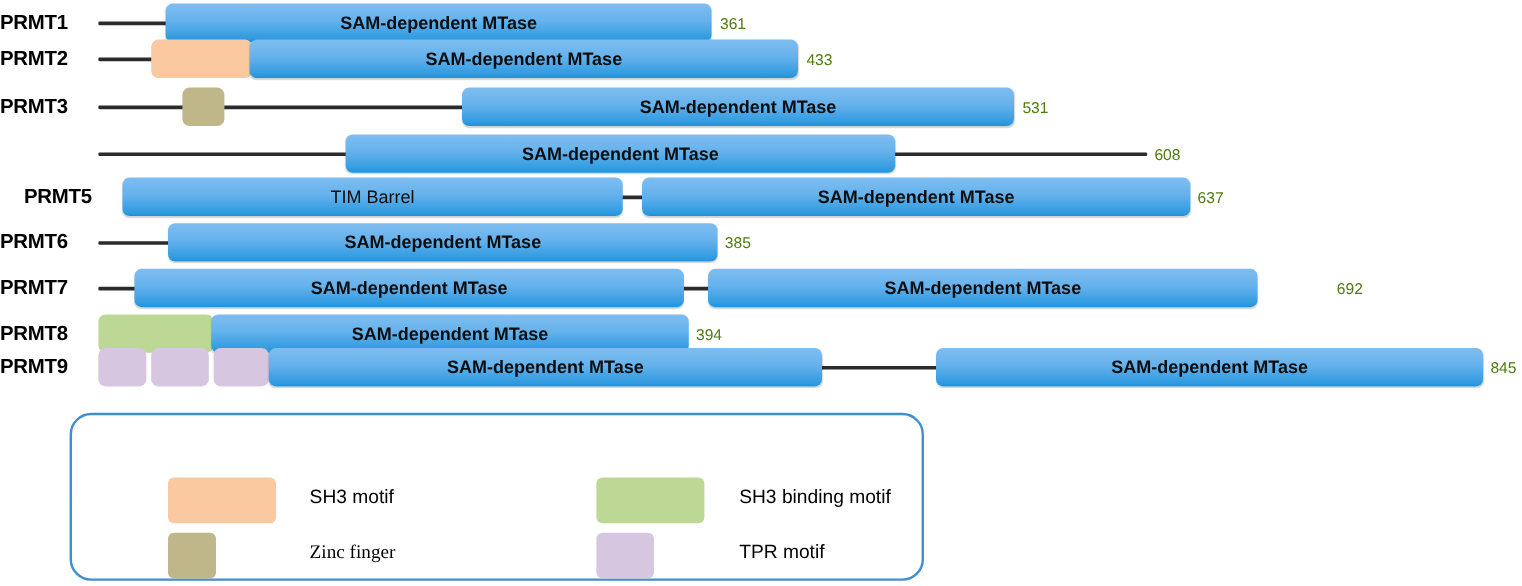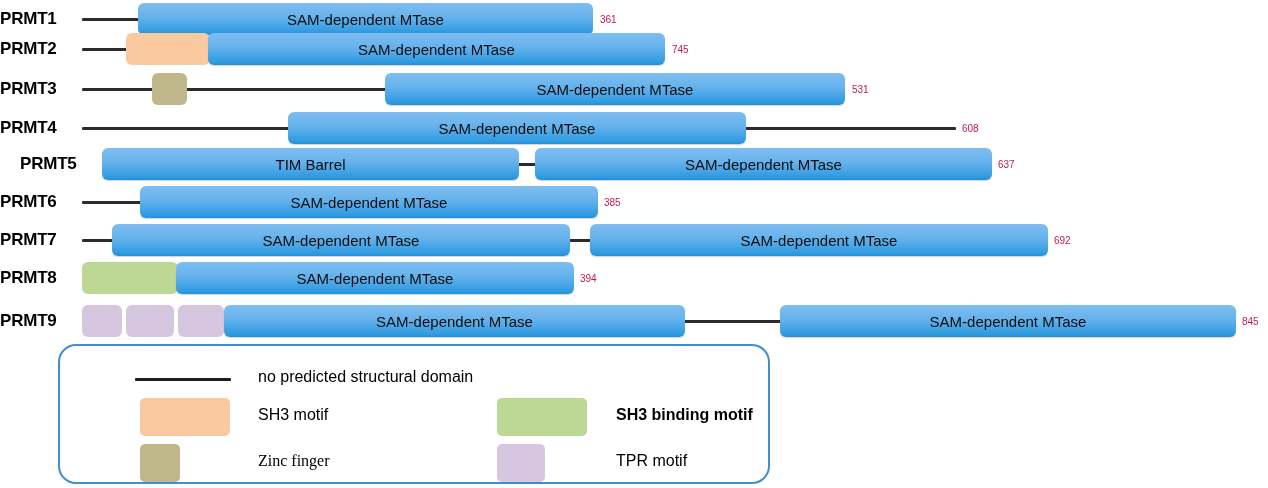--- a/index.html
+++ b/index.html
@@ -31,34 +31,35 @@
   .block{
     position:absolute;top:50%;height:32px;margin-top:-16px;
     border-radius:6px;
     display:flex;align-items:center;justify-content:center;
     font-size:15px;color:#0d0d0d;white-space:nowrap;
     box-sizing:border-box;
   }
   .block.mtase{
     background:linear-gradient(to bottom,#7fbdf0 0%,#65b2ec 45%,#2e9ae0 92%,#1f90da 100%);
     box-shadow:0 1px 1px rgba(0,0,0,.18);
+    font-weight:bold;
   }
   .block.tim{
     background:linear-gradient(to bottom,#7fbdf0 0%,#65b2ec 45%,#2e9ae0 92%,#1f90da 100%);
     box-shadow:0 1px 1px rgba(0,0,0,.18);
   }
   .block.sh3{   background:#fac9a0; }
   .block.zinc{  background:#bfb68a; }
   .block.sh3b{  background:#bcd894; }
   .block.tpr{   background:#d6c6e0; }
 
   .len{
     position:absolute;top:50%;margin-top:-9px;height:18px;
     display:flex;align-items:center;
-    font-size:10px;color:#be185d;
+    font-size:13px;color:#4d7c0f;
   }
 
   
   #legend{
     position:absolute;
     border:2px solid #3f8fd0;
     border-radius:18px;
     background:#fff;
     box-sizing:border-box;
   }
@@ -75,32 +76,31 @@
       <div class="prot-label">PRMT1</div>
       <div class="linker" style="left: 82px; width: 58px;"></div>
       <div class="block mtase" style="left: 138px; width: 455px;">SAM-dependent MTase</div>
       <div class="len" style="left: 600px;">361</div>
     </div>
     <div class="row" style="top: 30px;">
       <div class="prot-label">PRMT2</div>
       <div class="linker" style="left: 82px; width: 46px;"></div>
       <div class="block sh3" style="left: 126px; width: 84px;"></div>
       <div class="block mtase" style="left: 208px; width: 457px;">SAM-dependent MTase</div>
-      <div class="len" style="left: 672px;">745</div>
+      <div class="len" style="left: 672px;">433</div>
     </div>
     <div class="row" style="top: 70px;">
       <div class="prot-label">PRMT3</div>
       <div class="linker" style="left: 82px; width: 72px;"></div>
       <div class="linker" style="left: 185px; width: 202px;"></div>
       <div class="block zinc" style="left: 152px; width: 35px;"></div>
       <div class="block mtase" style="left: 385px; width: 460px;">SAM-dependent MTase</div>
       <div class="len" style="left: 852px;">531</div>
     </div>
     <div class="row" style="top: 109px;">
-      <div class="prot-label">PRMT4</div>
       <div class="linker" style="left: 82px; width: 208px;"></div>
       <div class="linker" style="left: 744px; width: 212px;"></div>
       <div class="block mtase" style="left: 288px; width: 458px;">SAM-dependent MTase</div>
       <div class="len" style="left: 962px;">608</div>
     </div>
     <div class="row" style="top: 145px; margin-left: 20px;">
       <div class="prot-label">PRMT5</div>
       <div class="linker" style="left: 495px; width: 24px;"></div>
       <div class="block tim" style="left: 82px; width: 417px;">TIM Barrel</div>
       <div class="block mtase" style="left: 515px; width: 457px;">SAM-dependent MTase</div>
@@ -111,50 +111,46 @@
       <div class="linker" style="left: 82px; width: 60px;"></div>
       <div class="block mtase" style="left: 140px; width: 458px;">SAM-dependent MTase</div>
       <div class="len" style="left: 604px;">385</div>
     </div>
     <div class="row" style="top: 221px;">
       <div class="prot-label">PRMT7</div>
       <div class="linker" style="left: 82px; width: 32px;"></div>
       <div class="linker" style="left: 566px; width: 28px;"></div>
       <div class="block mtase" style="left: 112px; width: 458px;">SAM-dependent MTase</div>
       <div class="block mtase" style="left: 590px; width: 458px;">SAM-dependent MTase</div>
-      <div class="len" style="left: 1054px;">692</div>
+      <div class="len" style="left: 1114px;">692</div>
     </div>
     <div class="row" style="top: 259px;">
       <div class="prot-label">PRMT8</div>
       <div class="block sh3b" style="left: 82px; width: 96px;"></div>
       <div class="block mtase" style="left: 176px; width: 398px;">SAM-dependent MTase</div>
       <div class="len" style="left: 580px;">394</div>
     </div>
-    <div class="row" style="top: 302px;">
+    <div class="row" style="top: 287px;">
       <div class="prot-label">PRMT9</div>
       <div class="linker" style="left: 683px; width: 99px;"></div>
       <div class="block tpr" style="left: 82px; width: 40px;"></div>
       <div class="block tpr" style="left: 126px; width: 48px;"></div>
       <div class="block tpr" style="left: 178px; width: 46px;"></div>
       <div class="block mtase" style="left: 224px; width: 461px;">SAM-dependent MTase</div>
       <div class="block mtase" style="left: 780px; width: 456px;">SAM-dependent MTase</div>
       <div class="len" style="left: 1242px;">845</div>
     </div>
     <div id="legend" style="left: 58px; top: 344px; width: 712px; height: 140px;">
-      <div class="lg-row" style="left: 0px; top: 16px; width: 712px;">
-        <div class="lg-line" style="position: absolute; left: 75px; top: 16px; width: 96px;"></div>
-        <div class="lg-text" style="position: absolute; left: 198px; top: 6px;">no predicted structural domain</div>
-      </div>
       <div class="lg-row" style="left: 0px; top: 52px; width: 712px;">
         <div class="lg-swatch block sh3" style="position: absolute; left: 80px; top: 0px; margin-top: 0px; height: 38px; width: 90px;"></div>
         <div class="lg-text" style="position: absolute; left: 198px; top: 8px;">SH3 motif</div>
       </div>
       <div class="lg-row" style="left: 0px; top: 52px; width: 712px;">
         <div class="lg-swatch block sh3b" style="position: absolute; left: 437px; top: 0px; margin-top: 0px; height: 38px; width: 90px;"></div>
-        <div class="lg-text" style="position: absolute; left: 556px; top: 8px; font-weight: bold;">SH3 binding motif</div>
+        <div class="lg-text" style="position: absolute; left: 556px; top: 8px;">SH3 binding motif</div>
       </div>
       <div class="lg-row" style="left: 0px; top: 98px; width: 712px;">
         <div class="lg-swatch block zinc" style="position: absolute; left: 80px; top: 0px; margin-top: 0px; height: 38px; width: 40px;"></div>
         <div class="lg-text" style="position: absolute; left: 198px; top: 8px; font-family: Liberation Serif, serif;">Zinc finger</div>
       </div>
       <div class="lg-row" style="left: 0px; top: 98px; width: 712px;">
         <div class="lg-swatch block tpr" style="position: absolute; left: 437px; top: 0px; margin-top: 0px; height: 38px; width: 48px;"></div>
         <div class="lg-text" style="position: absolute; left: 556px; top: 8px;">TPR motif</div>
       </div>
     </div>

